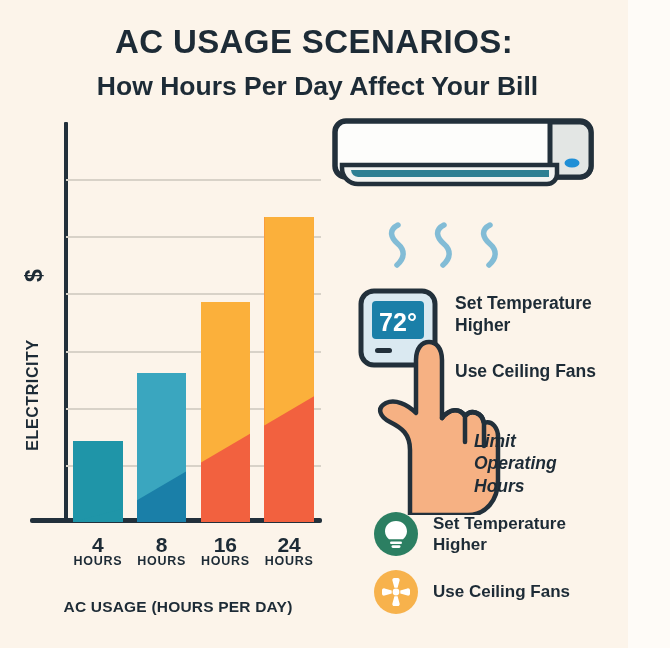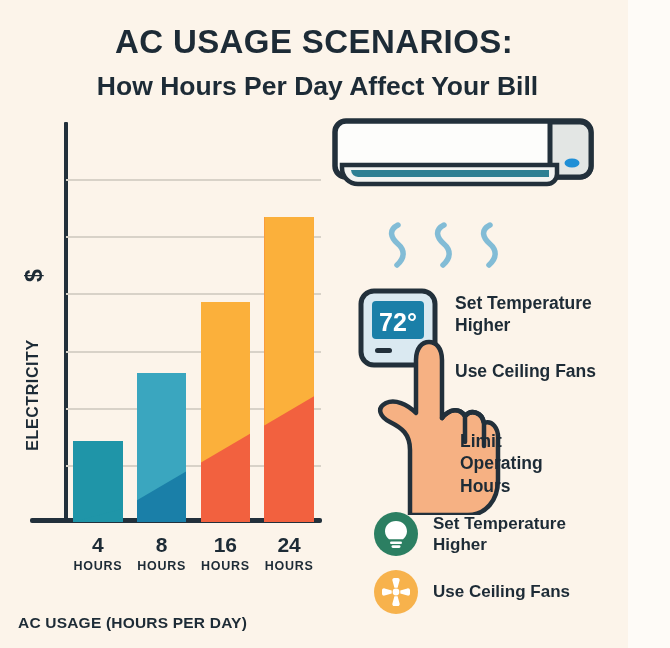--- a/index.html
+++ b/index.html
@@ -38,39 +38,39 @@
     font-size:16px;font-weight:bold;letter-spacing:0.6px;color:#1d2b36;
     transform:rotate(-90deg);transform-origin:center center;white-space:nowrap;
   }
   .bar{position:absolute;bottom:0;overflow:hidden;}
   .bar .lo{position:absolute;left:0;top:0;width:100%;height:100%;}
   .bar .hi{position:absolute;left:0;top:0;width:100%;height:100%;}
 
   .xticks{position:absolute;left:66px;top:424px;width:255px;height:60px;}
   .tick{position:absolute;text-align:center;}
   .tick .num{font-size:21px;font-weight:bold;color:#1d2b36;line-height:1;}
-  .tick .unit{font-size:12.5px;font-weight:bold;letter-spacing:0.7px;color:#1d2b36;margin-top:5px;line-height:1;}
+  .tick .unit{font-size:12.5px;font-weight:bold;letter-spacing:0.7px;color:#1d2b36;line-height:1;}
   .xaxis-title{
-    position:absolute;left:18px;top:504px;width:320px;text-align:left;
+    position:absolute;left:18px;top:488px;width:320px;text-align:center;
     font-size:15.5px;font-weight:bold;letter-spacing:0.2px;color:#1d2b36;white-space:nowrap;
   }
 
   
   .ac-unit{position:absolute;left:332px;top:118px;width:262px;height:85px;}
   .air{position:absolute;left:385px;top:222px;width:130px;height:46px;}
 
   
   .thermo{position:absolute;left:358px;top:288px;width:80px;height:80px;}
   .hand{position:absolute;left:372px;top:330px;width:130px;height:185px;}
 
   
   .tip{position:absolute;font-size:17.5px;font-weight:bold;color:#1d2b36;line-height:1.28;}
   .tip-1{left:455px;top:292px;width:170px;}
   .tip-2{left:455px;top:360px;width:180px;}
-  .tip-3{left:460px;top:430px;width:120px;}
+  .tip-3{left:474px;top:430px;width:120px;font-style:italic;}
 
   
   .legend{position:absolute;left:374px;top:512px;width:250px;}
   .legend-row{position:relative;display:flex;align-items:center;margin-bottom:14px;}
   .legend-icon{width:44px;height:44px;border-radius:50%;flex:0 0 44px;position:relative;}
   .legend-label{
     margin-left:15px;font-size:17px;font-weight:bold;color:#1d2b36;line-height:1.25;
   }
 </style>
 </head>

